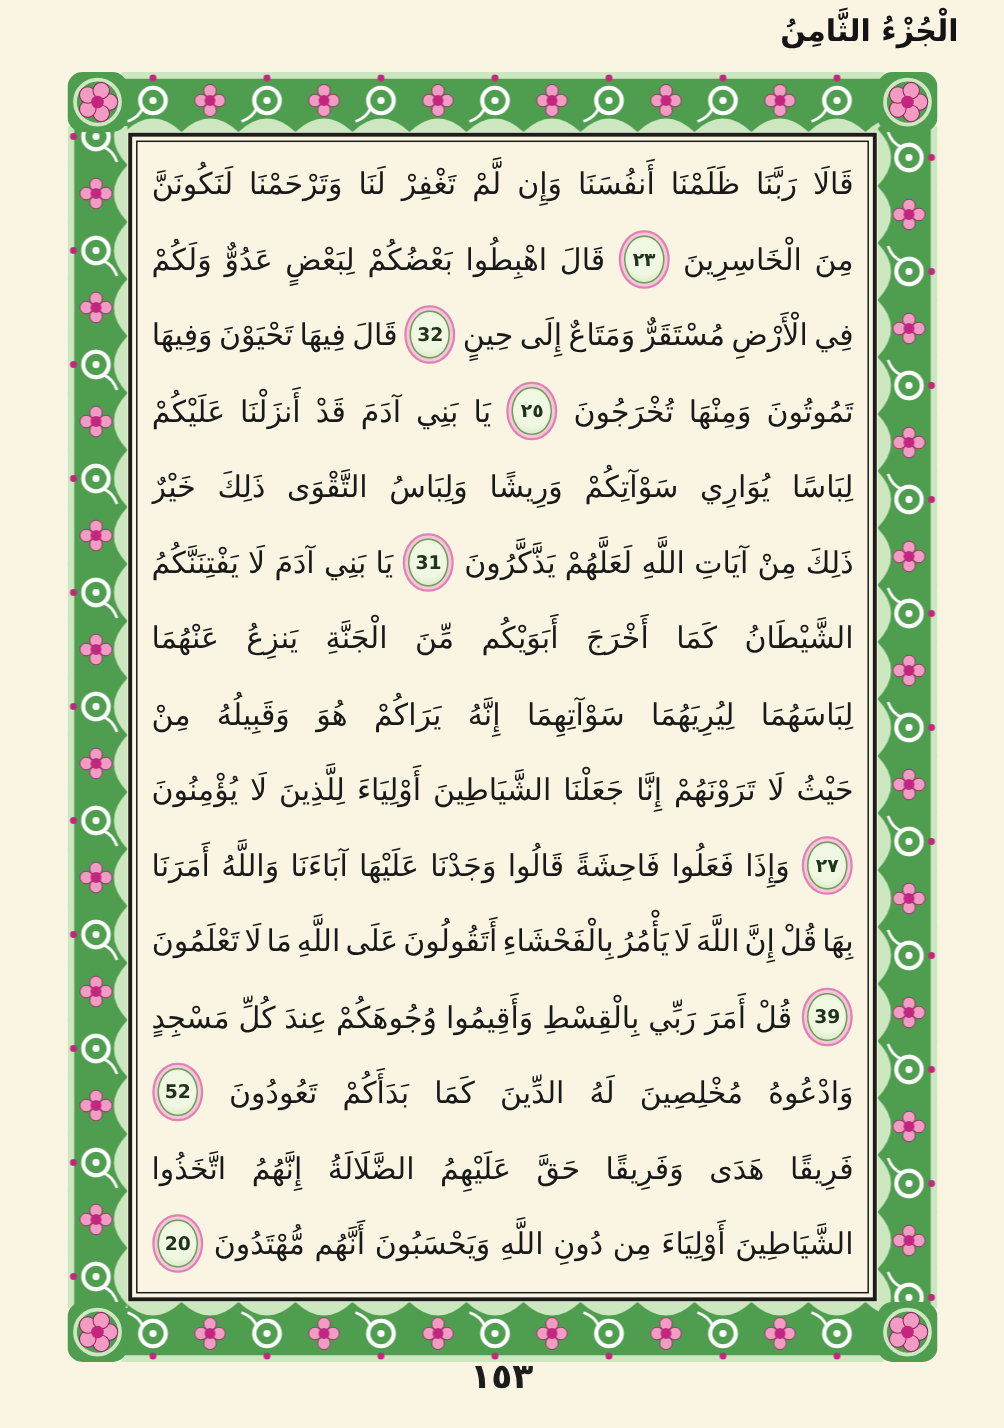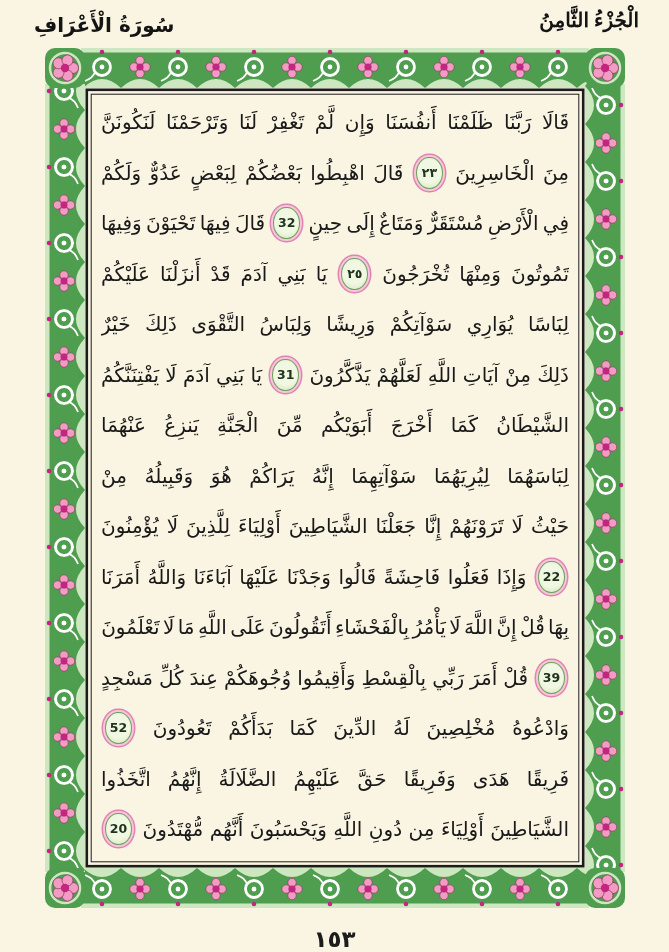--- a/index.html
+++ b/index.html
@@ -13,21 +13,21 @@
   }
   .page{position:absolute;inset:0;}
   .hdr{
     position:absolute;
     direction:rtl;
     font-size:20px;
     font-weight:bold;
     color:#141414;
     white-space:nowrap;
   }
-  .hdr-juz{top:8px;right:30px;font-family:Liberation Serif, serif;}
+  .hdr-juz{top:8px;right:30px;}
   .hdr-surah{top:13px;left:34px;}
   .frame{
     position:absolute;
     left:45px;top:48px;
     width:580px;height:860px;
   }
   .frame svg.ornament{position:absolute;left:0;top:0;}
   .textbox{
     position:absolute;
     left:48px;top:48px;right:48px;bottom:48px;
@@ -58,36 +58,35 @@
     border:1px solid #6f9e58;
     box-shadow:0 0 0 2px #f6c6dd, 0 0 0 3.5px #df84b1;
     font-size:12.5px;
     line-height:1;
     margin:0 4px;
     color:#20331c;
     font-weight:bold;
   }
   .pageno{
     position:absolute;
-    bottom:0;left:0;right:0;
+    bottom:21px;left:0;right:0;
     text-align:center;
     direction:rtl;
     font-size:23px;
     font-weight:bold;
     letter-spacing:3px;
     color:#1c1c1c;
   }
 </style>
 </head>
 <body>
 
 <div class="page">
 
   <div class="hdr hdr-juz">الْجُزْءُ الثَّامِنُ</div>
-  <div class="hdr hdr-surah">سُورَةُ الْأَعْرَافِ</div>
 
   <div class="frame">
     <svg class="ornament" width="580" height="860" viewBox="0 0 580 860" preserveAspectRatio="none" xmlns="http://www.w3.org/2000/svg" aria-hidden="true">
       <defs>
         <pattern id="bh" width="76" height="40" patternUnits="userSpaceOnUse">
           <rect width="76" height="40" fill="#4f9d4f"></rect>
           <rect width="76" height="4.5" fill="#cde8c0"></rect>
           <path d="M0,40 Q19,22 38,40 Z" fill="#cde8c0"></path>
           <path d="M38,40 Q57,22 76,40 Z" fill="#cde8c0"></path>
           <circle cx="57" cy="19" r="8.5" fill="none" stroke="#ffffff" stroke-width="2.8"></circle>
@@ -231,21 +230,21 @@
           <span class="qword">تَرَوْنَهُمْ</span>
           <span class="qword">إِنَّا</span>
           <span class="qword">جَعَلْنَا</span>
           <span class="qword">الشَّيَاطِينَ</span>
           <span class="qword">أَوْلِيَاءَ</span>
           <span class="qword">لِلَّذِينَ</span>
           <span class="qword">لَا</span>
           <span class="qword">يُؤْمِنُونَ</span>
         </div>
         <div class="qline" dir="rtl">
-          <span class="ayah">22</span>
+          <span class="ayah">٢٧</span>
           <span class="qword">وَإِذَا</span>
           <span class="qword">فَعَلُوا</span>
           <span class="qword">فَاحِشَةً</span>
           <span class="qword">قَالُوا</span>
           <span class="qword">وَجَدْنَا</span>
           <span class="qword">عَلَيْهَا</span>
           <span class="qword">آبَاءَنَا</span>
           <span class="qword">وَاللَّهُ</span>
           <span class="qword">أَمَرَنَا</span>
         </div>

